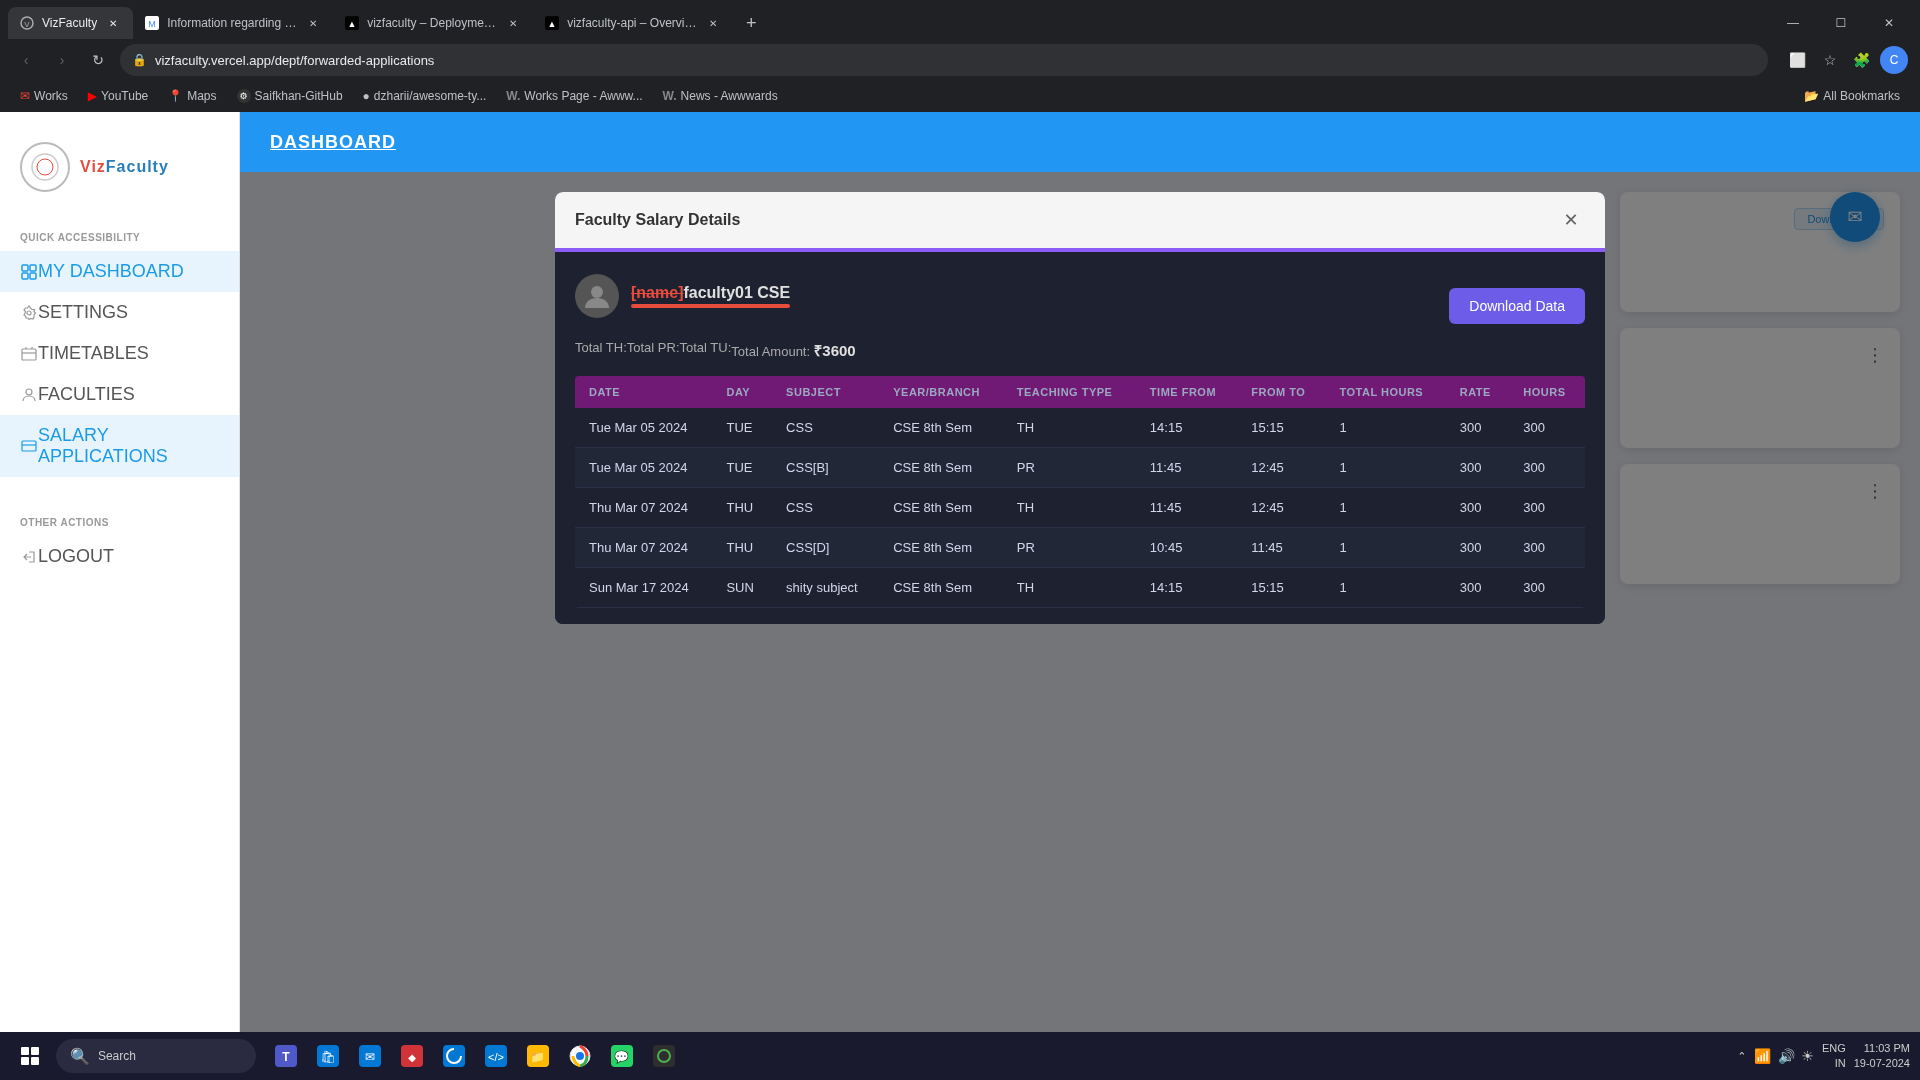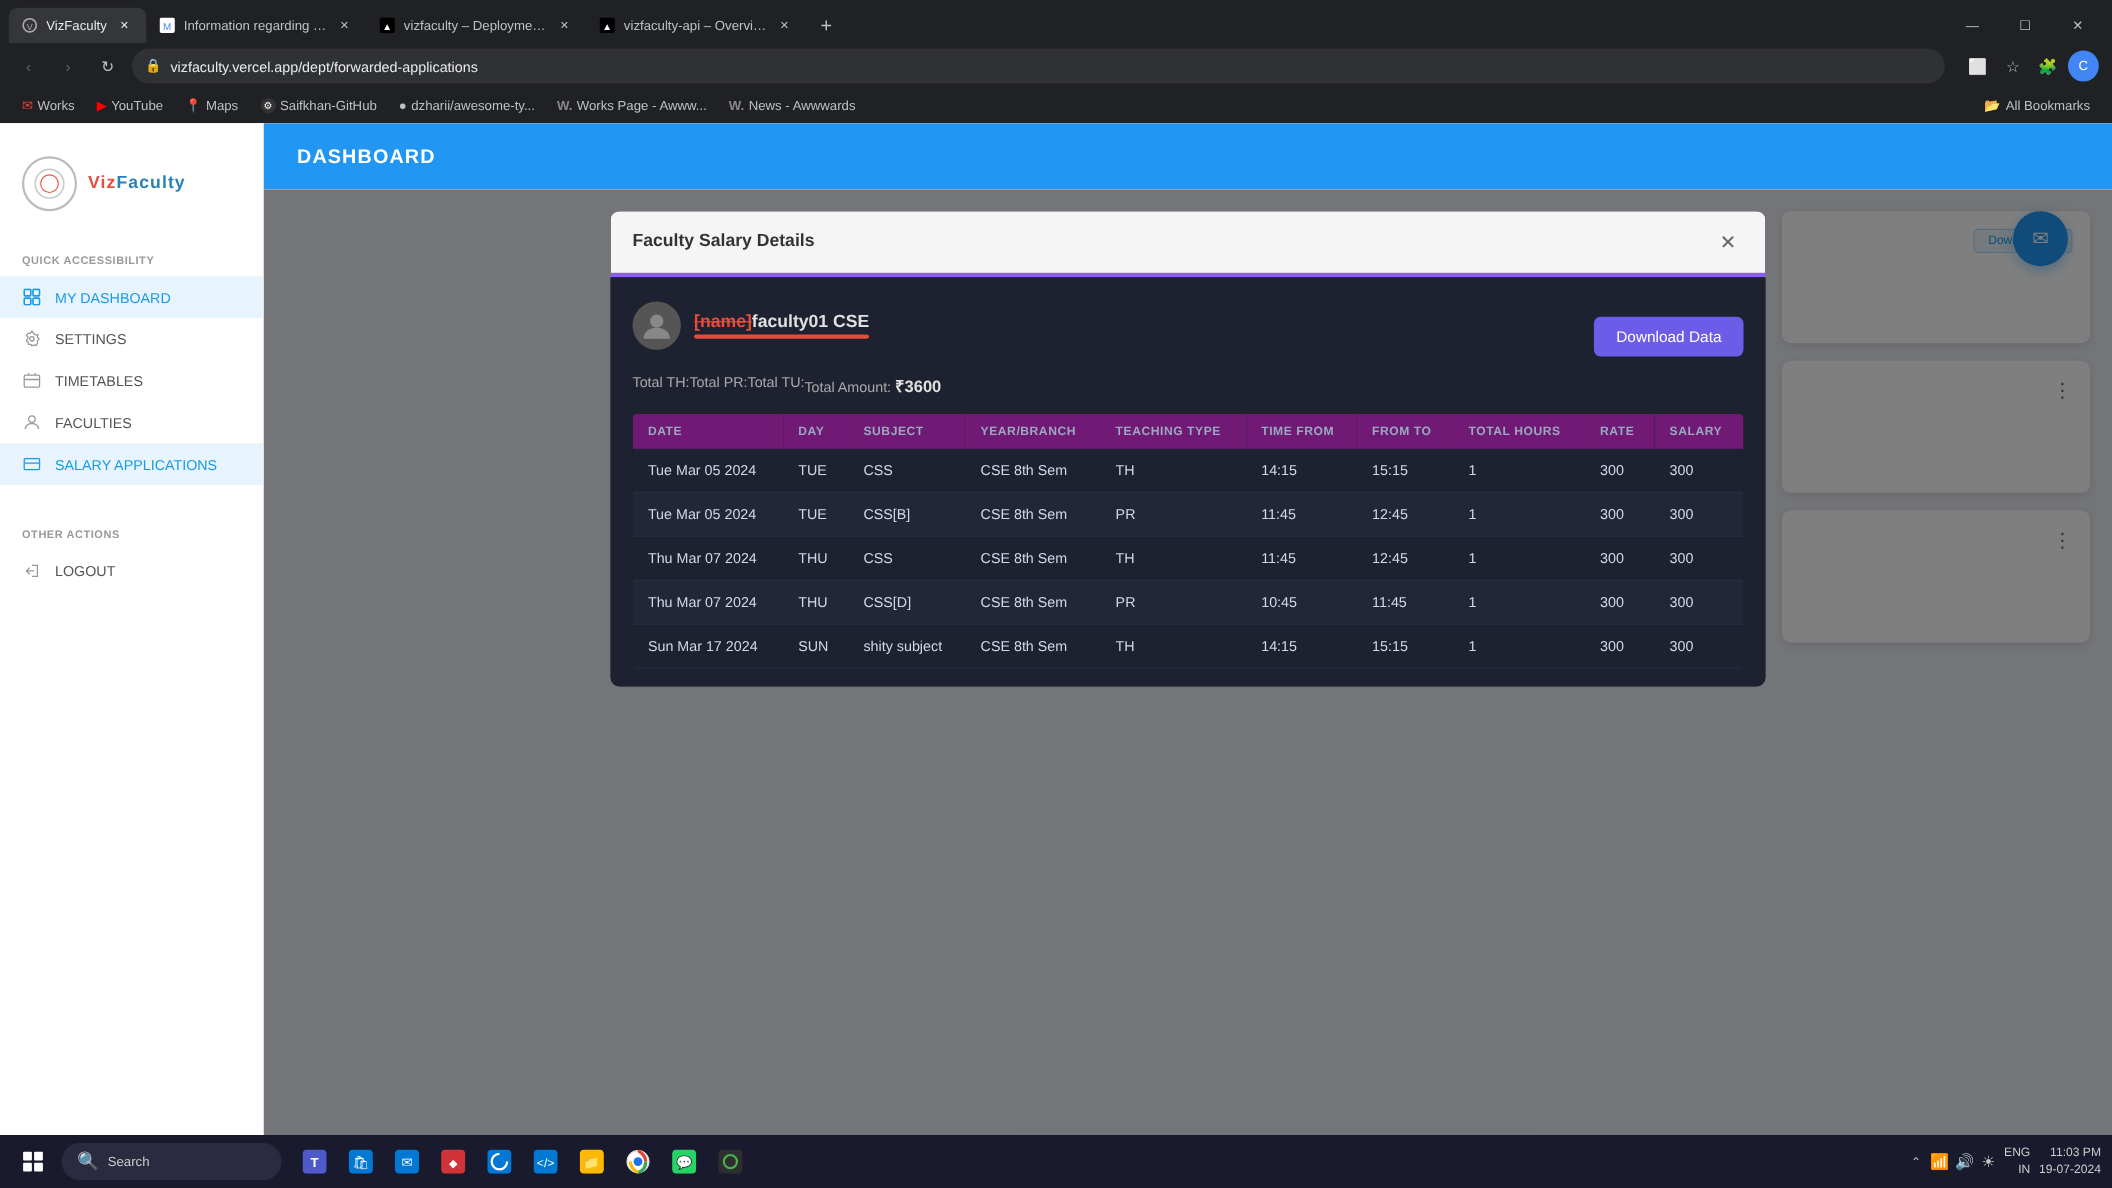--- a/index.html
+++ b/index.html
@@ -213,23 +213,22 @@
       font-weight: 700;
       color: #999;
       padding: 10px 20px 8px;
       letter-spacing: 0.5px;
     }
 
     .nav-item {
       display: flex;
       align-items: center;
       padding: 10px 20px;
-      gap: 12px;
-      cursor: pointer;
-      font-size: 13px;
+      cursor: pointer;
+      font-size: 18px;
       color: #555;
       font-weight: 500;
     }
 
     .nav-item.active {
       color: #1a9be6;
       background: #e8f4fd;
     }
 
     .nav-item-icon {
@@ -255,20 +254,21 @@
       display: flex;
       align-items: center;
       padding: 0 30px;
     }
 
     .dashboard-title {
       color: white;
       font-size: 18px;
       font-weight: 700;
       letter-spacing: 1px;
+      text-decoration: underline;
     }
 
     .content-area {
       flex: 1;
       padding: 20px;
       overflow: auto;
       position: relative;
       background: #e8eaf0;
     }
 
@@ -852,21 +852,21 @@
                   <tr>
                     <th>DATE</th>
                     <th>DAY</th>
                     <th>SUBJECT</th>
                     <th>YEAR/BRANCH</th>
                     <th>TEACHING TYPE</th>
                     <th>TIME FROM</th>
                     <th>FROM TO</th>
                     <th>TOTAL HOURS</th>
                     <th>RATE</th>
-                    <th>SALARY</th>
+                    <th>HOURS</th>
                   </tr>
                 </thead>
                 <tbody id="salary-table-body">
                 <tr>
                       <td>Tue Mar 05 2024</td>
                       <td>TUE</td>
                       <td>CSS</td>
                       <td>CSE 8th Sem</td>
                       <td>TH</td>
                       <td>14:15</td>

